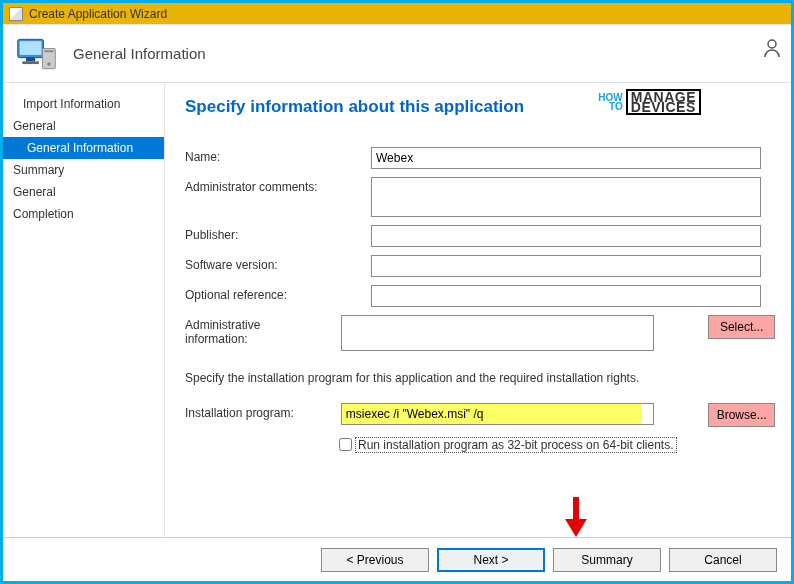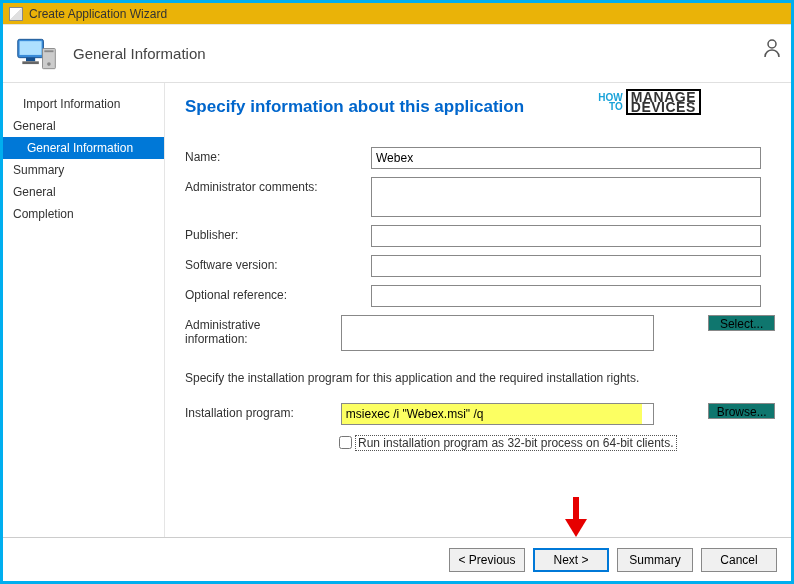--- a/index.html
+++ b/index.html
@@ -119,24 +119,24 @@
     resize: none;
     overflow-y: scroll;
   }
   .cat-box {
     width: 390px; height: 36px;
     border: 1px solid #888;
     overflow-y: scroll;
     background: #fff;
   }
   .side-btn {
-    width: 80px; height: 16px;
+    width: 80px; height: 24px;
     margin-left: 18px;
     border: 1px solid #888;
-    background: #0f766e;
+    background: #fca5a5;
     font-size: 12px;
     cursor: default;
   }
   .install-row input[type=text] {
     background: #fcff62;
     background-image: linear-gradient(to right, #fcff62 0 300px, #fff 300px 100%);
   }
   .checkbox-row {
     margin: 8px 0 0 150px;
     display: flex; align-items: center;
@@ -156,21 +156,21 @@
     height: 44px;
     border-top: 1px solid #ccc;
     display: flex;
     justify-content: flex-end;
     align-items: center;
     padding: 0 14px;
     background: #fff;
     gap: 8px;
   }
   .footer button {
-    width: 76px; height: 24px;
+    width: 108px; height: 24px;
     border: 1px solid #888;
     background: #f0f0f0;
     font-size: 12px;
     cursor: default;
   }
   .footer button.primary {
     border: 2px solid #0078d7;
   }
   .arrow {
     position: absolute;

